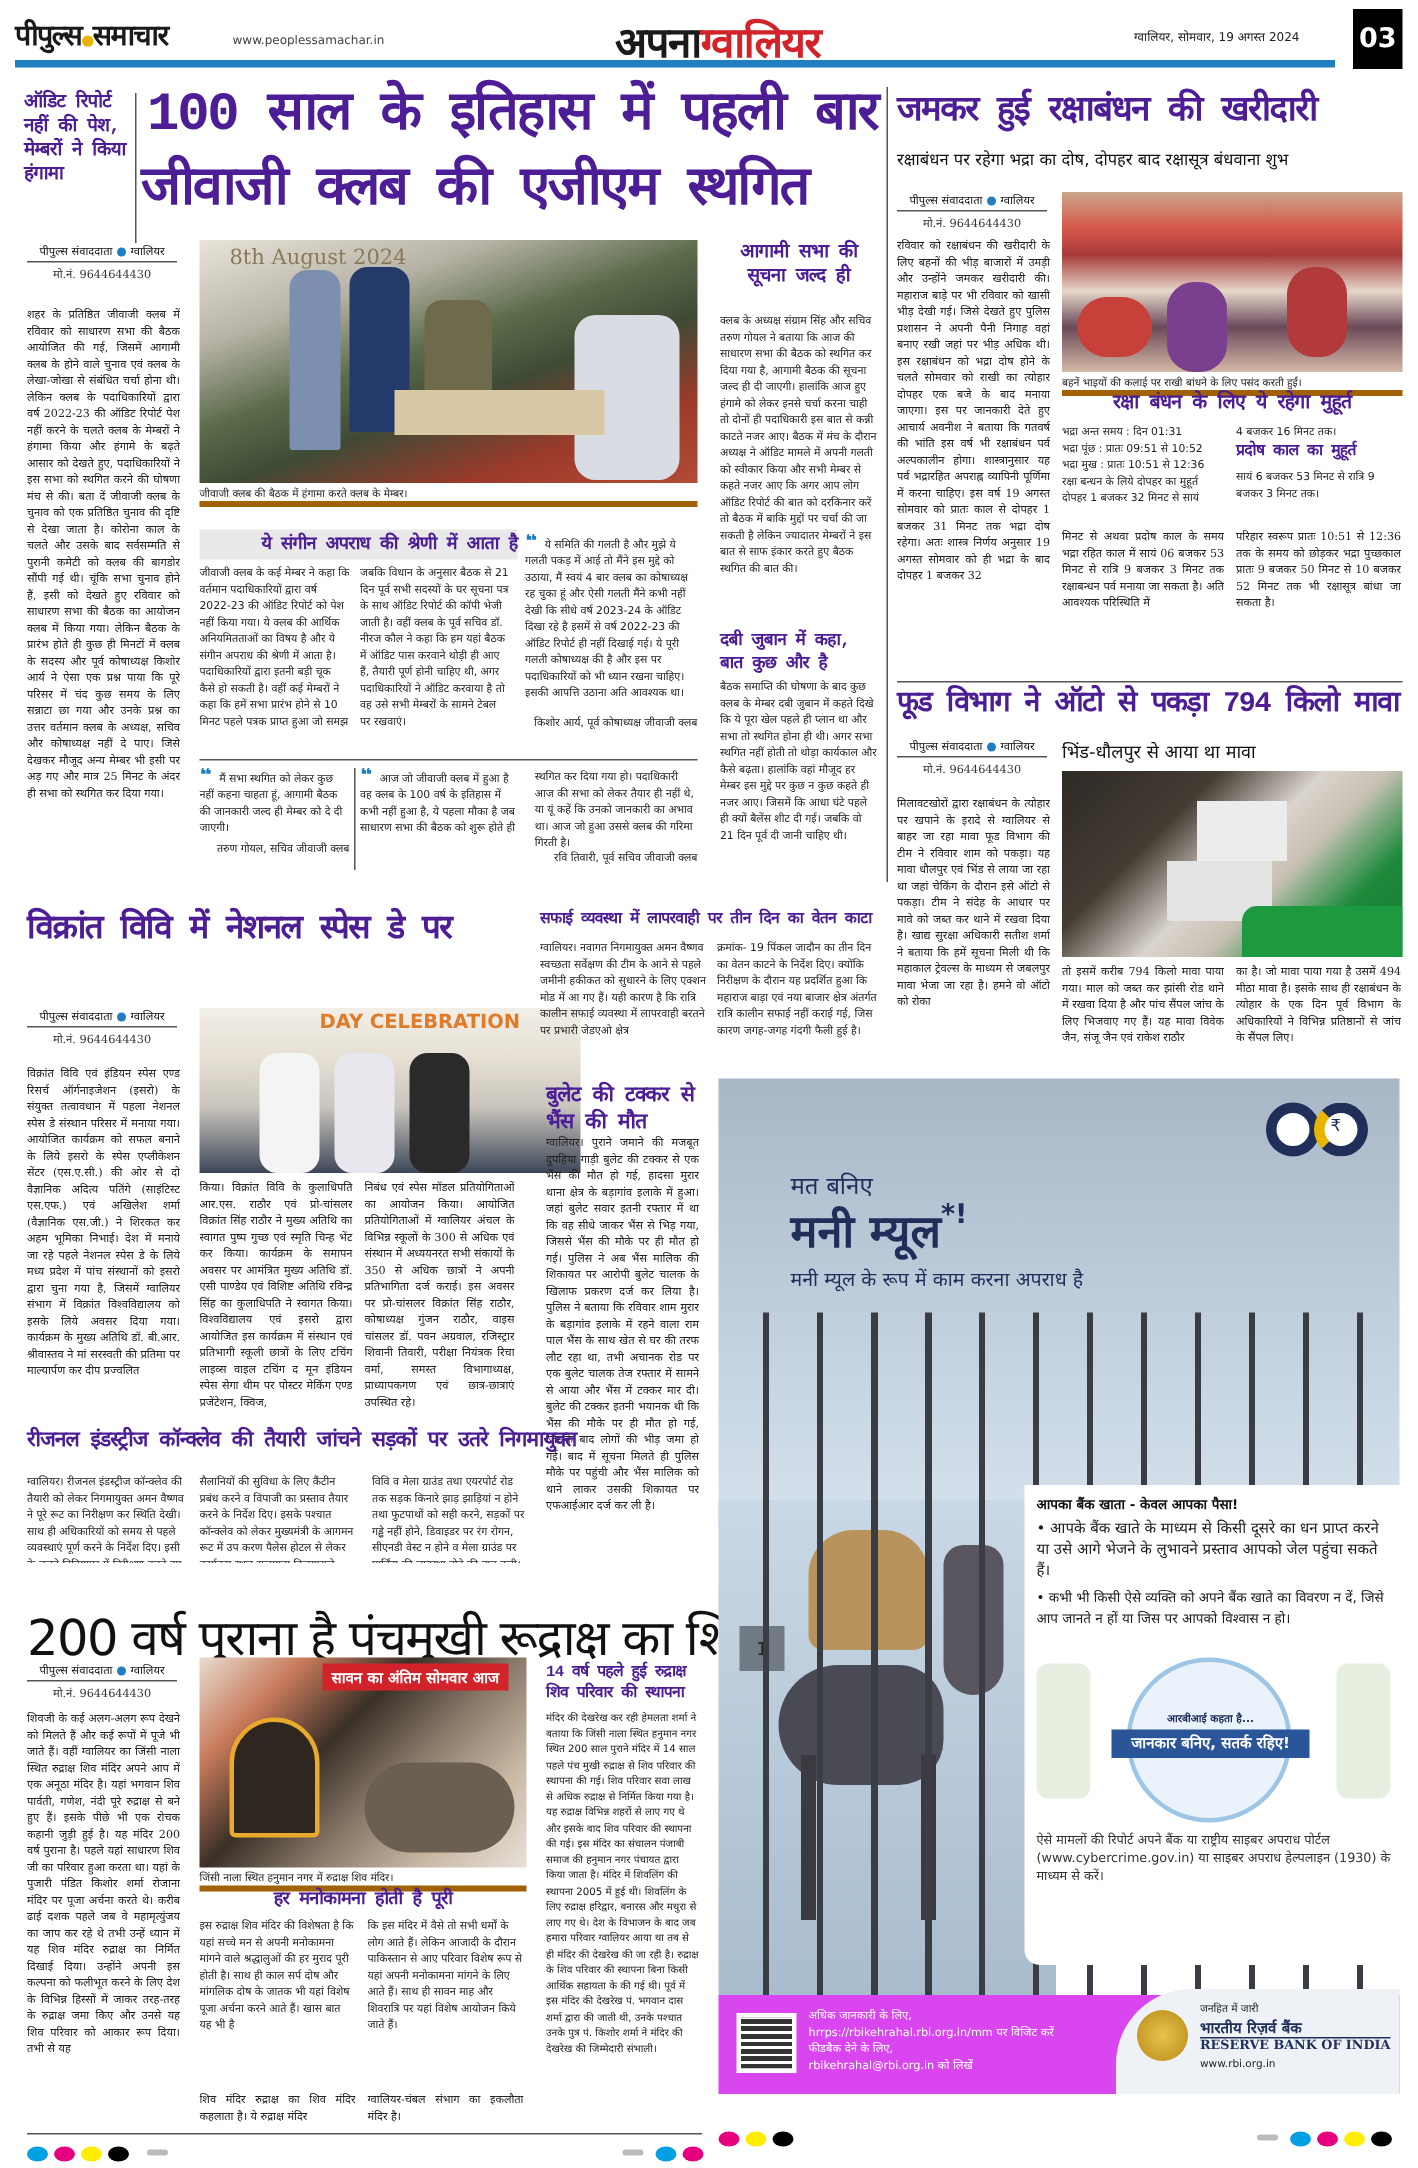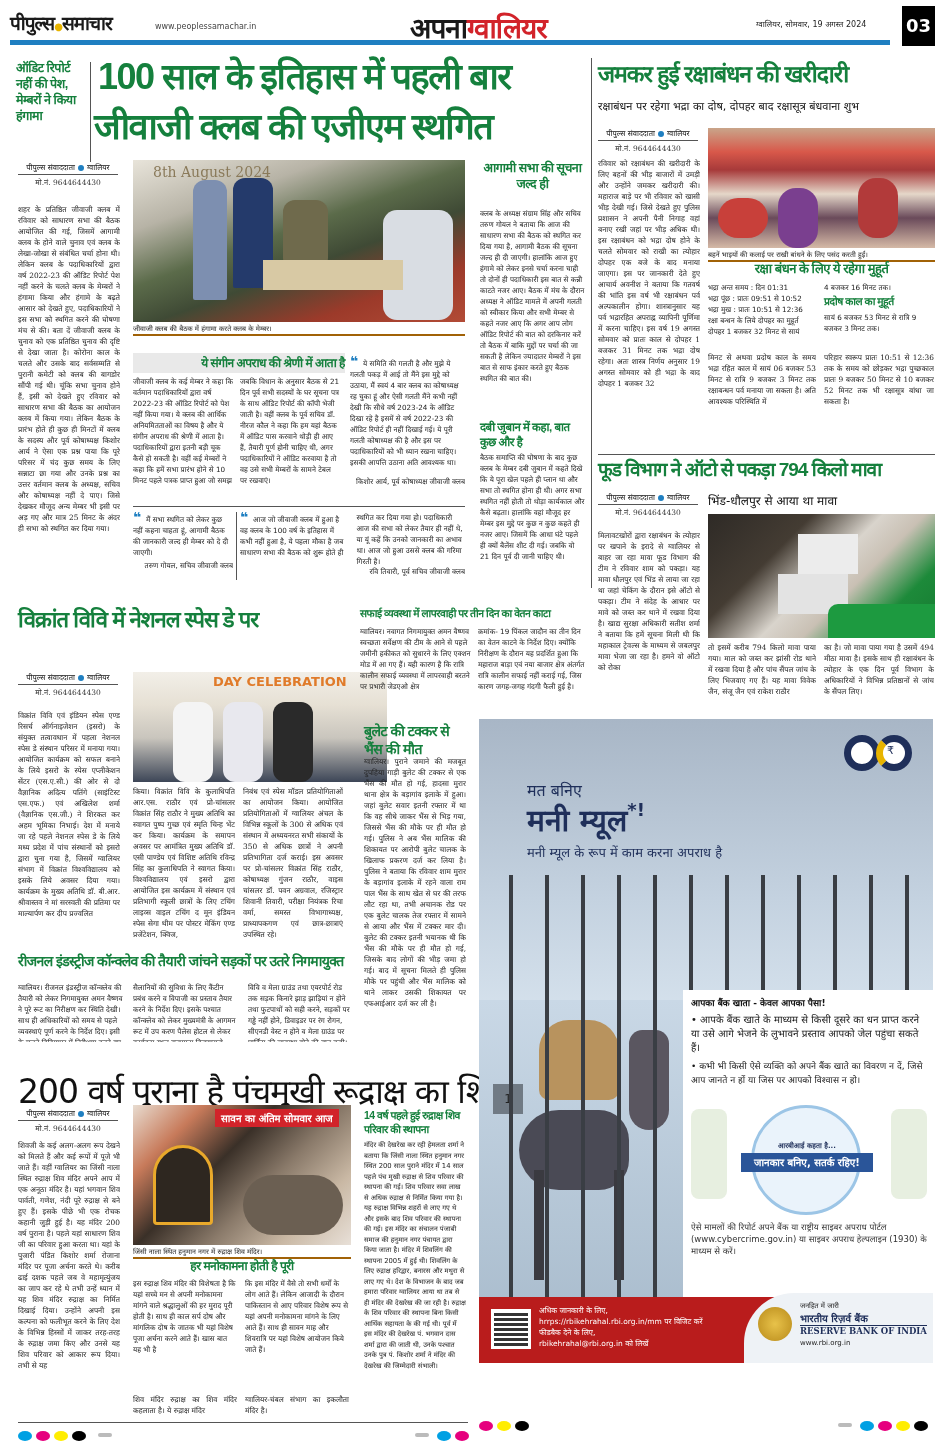--- a/index.html
+++ b/index.html
@@ -1,25 +1,25 @@
 <!DOCTYPE html>
 <html><head>
 <meta charset="utf-8">
 <style>
 *{box-sizing:border-box;margin:0;padding:0}
 body{width:945px;height:1445px;background:#fff;font-family:"DejaVu Sans",sans-serif;color:#1a1a1a;position:relative;overflow:hidden}
 .abs{position:absolute}
-.hd{font-family:Liberation Sans, sans-serif;font-weight:bold;line-height:1.05;color:#15803d;letter-spacing:-.5px}
+.hd{font-family:Liberation Mono, monospace;font-weight:bold;line-height:1.05;color:#4c1d95;letter-spacing:-.5px}
 .body{font-family:"DejaVu Serif",serif;font-size:7.4px;line-height:11px;color:#222;text-align:justify;overflow:hidden}
 .bodys{font-family:"DejaVu Sans",sans-serif;font-size:7.2px;line-height:11px;color:#222;overflow:hidden}
 .byline{font-size:7.5px;text-align:center;border-bottom:1px solid #555;padding-bottom:2px;color:#111}
 .byline .dot{display:inline-block;width:6px;height:6px;border-radius:50%;background:#1f7fc1;margin:0 3px;vertical-align:middle}
 .mob{font-size:7.5px;text-align:center;color:#333;font-family:"DejaVu Serif",serif;margin-top:2px}
 .photo{position:absolute;overflow:hidden}
-.cap{font-size:7px;color:#222;font-family:"DejaVu Sans",sans-serif;border-bottom:2px solid #a16207;padding-bottom:1px}
+.cap{font-size:7px;color:#222;font-family:"DejaVu Sans",sans-serif;border-bottom:4px solid #a16207;padding-bottom:1px}
 .rule-v{position:absolute;width:1px;background:#555}
 .rule-h{position:absolute;height:1px;background:#555}
 .qmark{color:#1f7fc1;font-weight:bold;font-size:14px;line-height:10px}
 .reg{position:absolute;width:14px;height:10px;border-radius:50%}
 </style>
 </head>
 <body>
 
 <div class="abs" style="left:10px;top:6px;width:925px;height:40px">
   <div class="abs" style="left:0;top:4px;font-size:19px;font-weight:bold;letter-spacing:-1px">
@@ -203,21 +203,21 @@
   <div style="position:relative;height:110px;margin-top:14px">
     <div class="abs" style="left:60px;top:4px;width:110px;height:110px;border-radius:50%;border:3px solid #9cc5e6;background:#eaf3fb"></div>
     <div class="abs" style="left:0;top:8px;width:36px;height:90px;background:#e7efe0;border-radius:8px"></div>
     <div class="abs" style="left:200px;top:8px;width:36px;height:90px;background:#e7efe0;border-radius:8px"></div>
     <div class="abs" style="left:66px;top:40px;width:100px;font-size:7px;color:#1f2f5a;text-align:center;font-weight:bold">आरबीआई कहता है...</div>
     <div class="abs" style="left:50px;top:52px;width:132px;padding:3px;background:#2a5599;color:#fff;font-size:10px;font-weight:bold;text-align:center;line-height:13px">जानकार बनिए, सतर्क रहिए!</div>
   </div>
   <div style="font-size:8.5px;line-height:12px;color:#333;margin-top:10px">ऐसे मामलों की रिपोर्ट अपने बैंक या राष्ट्रीय साइबर अपराध पोर्टल (www.cybercrime.gov.in) या साइबर अपराध हेल्पलाइन (1930) के माध्यम से करें।</div>
 </div>
 <div class="abs" style="left:495px;top:1332px;width:200px;font-size:7px;line-height:10px;color:#fff">*मनी म्यूल वह व्यक्ति होता है, जो किसी अन्य की ओर से अवैध रूप से अर्जित धन का अंतरण या स्थानांतरण करता है।</div>
-<div class="abs" style="left:479px;top:1297px;width:454px;height:66px;background:#b91c1c">
+<div class="abs" style="left:479px;top:1330px;width:454px;height:66px;background:#d946ef">
   <div class="abs" style="left:12px;top:12px;width:40px;height:40px;background:#fff;padding:3px">
     <div style="width:100%;height:100%;background:repeating-linear-gradient(0deg,#111 0 3px,#fff 3px 5px),#111;opacity:.85"></div>
   </div>
   <div class="abs" style="left:60px;top:8px;font-size:7.5px;color:#fff;line-height:11px">
     <div>अधिक जानकारी के लिए,</div>
     <div>hrrps://rbikehrahal.rbi.org.in/mm पर विजिट करें</div>
     <div>फीडबैक देने के लिए,</div>
     <div>rbikehrahal@rbi.org.in को लिखें</div>
   </div>
   <div class="abs" style="left:265px;top:-4px;width:189px;height:70px;background:#eef2f6;border-radius:50px 0 0 0">

